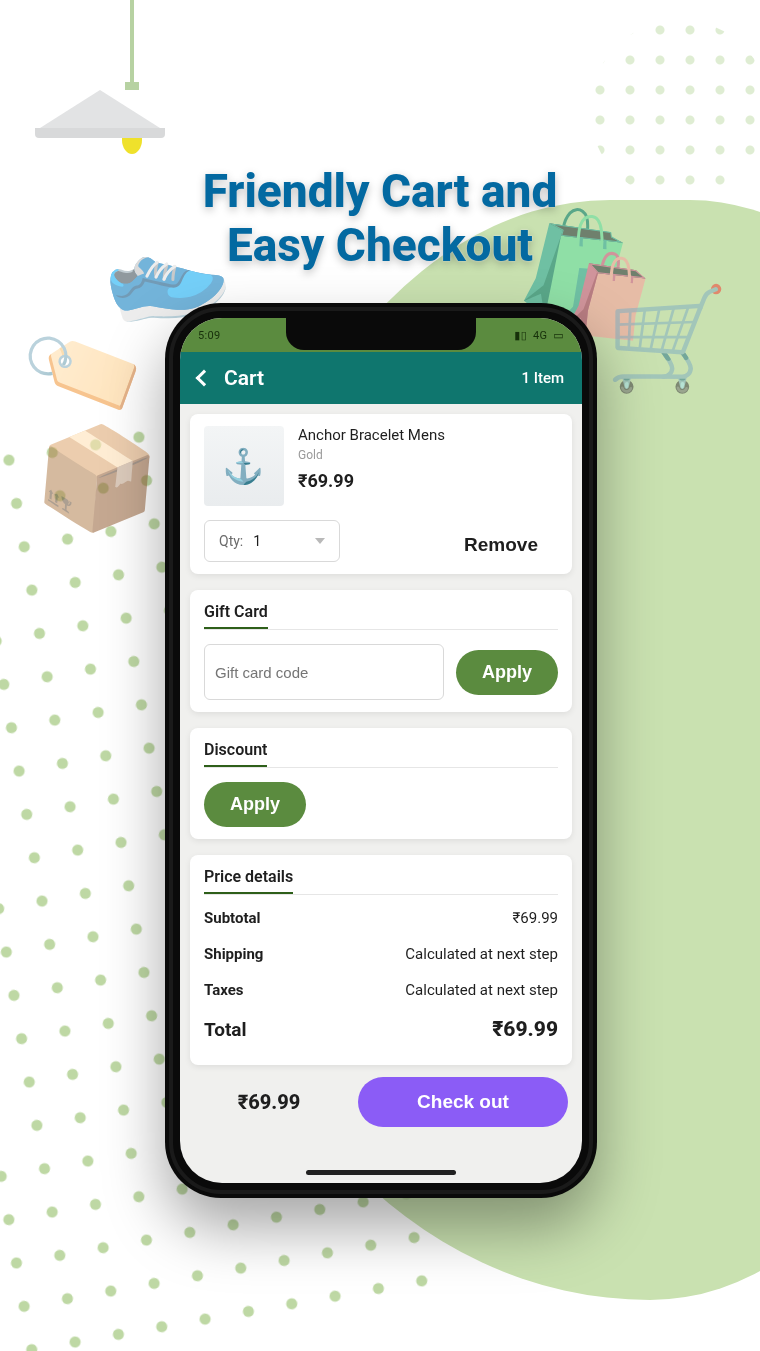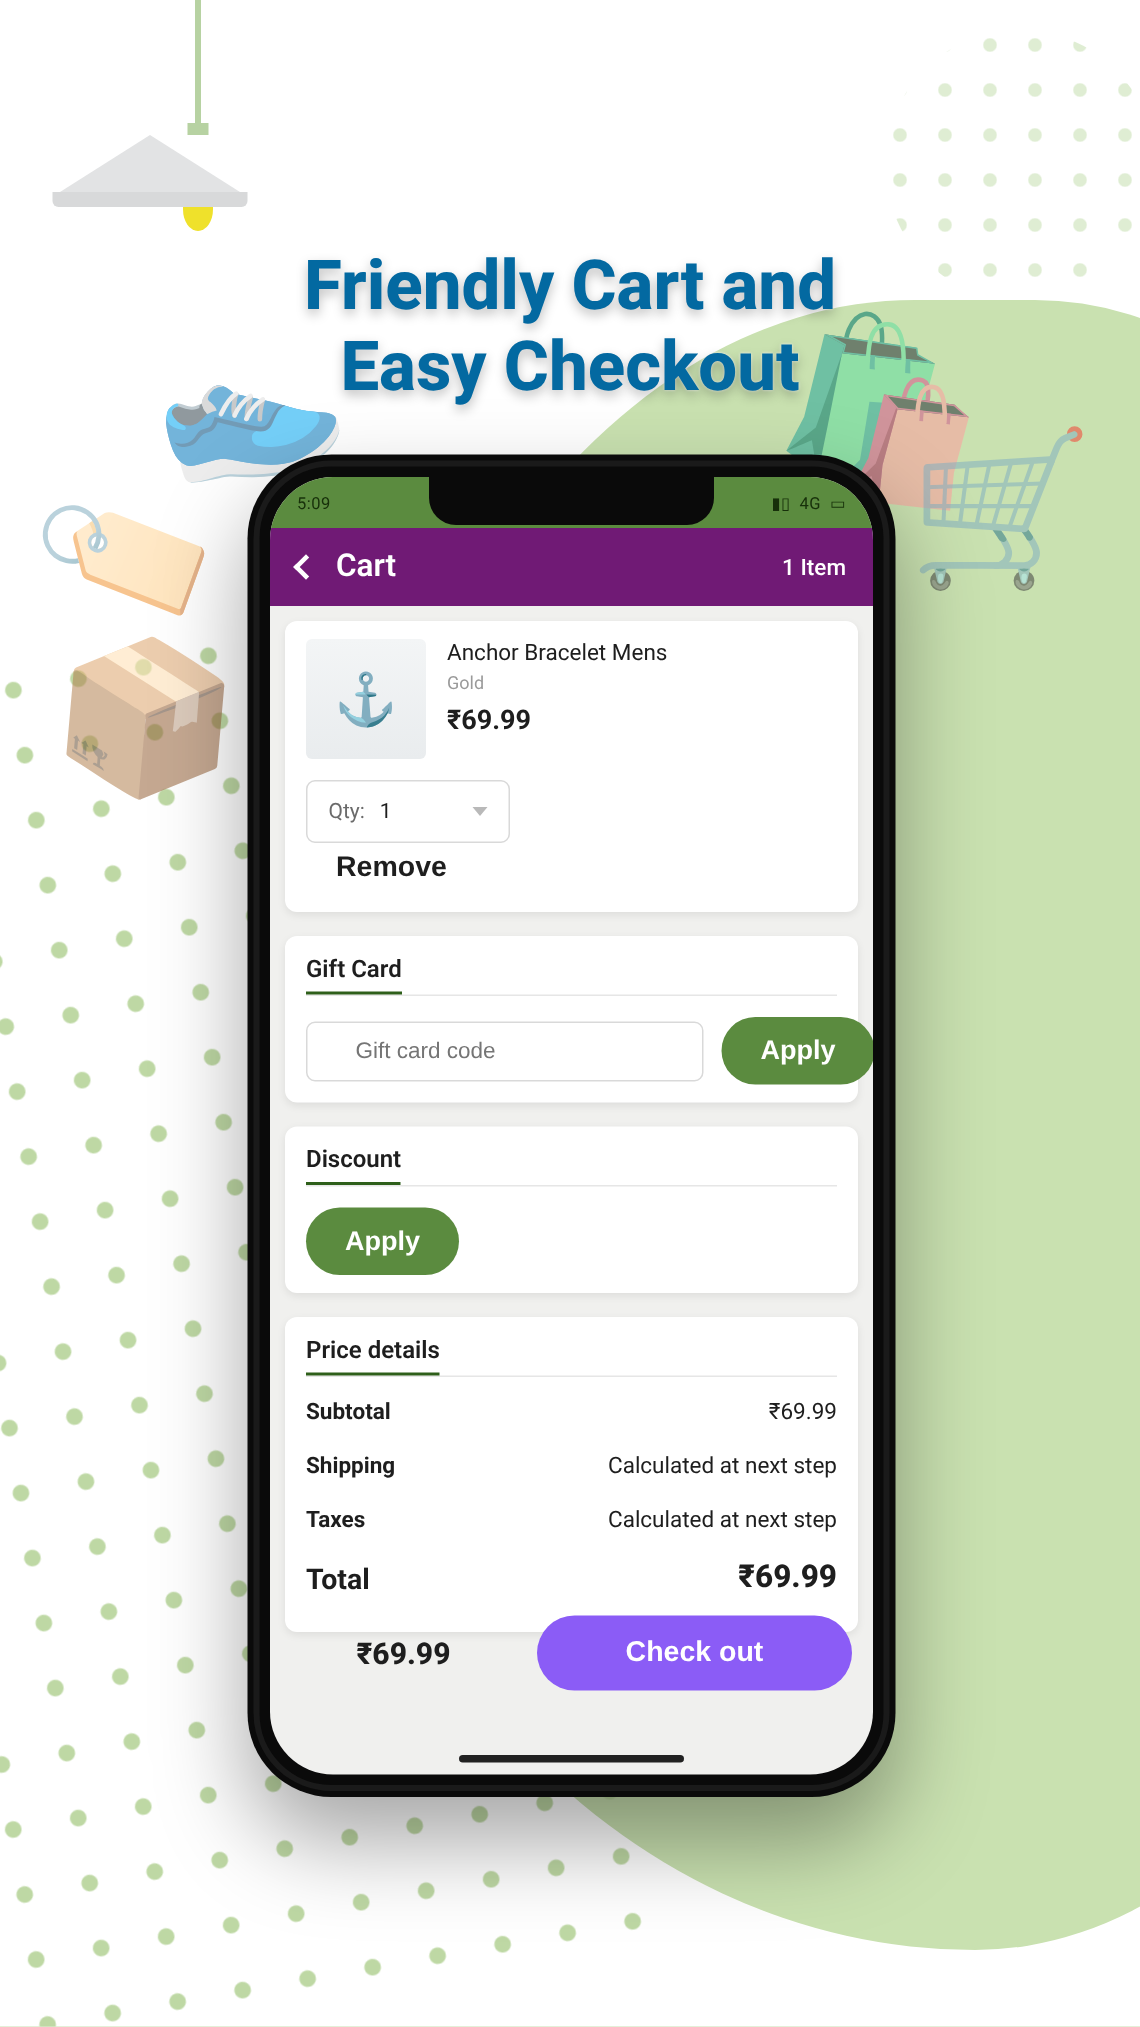--- a/index.html
+++ b/index.html
@@ -114,21 +114,21 @@
     align-items: center;
     justify-content: space-between;
     padding: 0 18px;
     font-size: 11px;
     letter-spacing: .3px;
   }
   .statusbar .right { display:flex; align-items:center; gap:6px; }
 
   .appbar {
     height: 52px;
-    background: #701a75;
+    background: #0f766e;
     color: #fff;
     display: flex;
     align-items: center;
     justify-content: space-between;
     padding: 0 18px;
   }
   .appbar .left { display:flex; align-items:center; gap:14px; }
   .appbar .title { font-size: 21px; font-weight: 600; }
   .appbar .count { font-size: 15px; font-weight: 500; }
   .chev-back { width:12px; height:12px; border-left:3px solid #fff; border-bottom:3px solid #fff; transform: rotate(45deg); }
@@ -146,44 +146,44 @@
     width: 80px; height: 80px;
     background: linear-gradient(180deg,#f3f5f6 0%,#e9ecee 100%);
     border-radius: 4px;
     display:flex; align-items:center; justify-content:center;
     font-size: 34px;
   }
   .item-info .name { font-size: 15px; color:#1e1e1e; margin-bottom:4px; }
   .item-info .variant { font-size: 12px; color:#9a9a9a; margin-bottom:8px; }
   .item-info .price { font-size: 18px; font-weight: 700; color:#1e1e1e; }
 
-  .item-actions { display:flex; justify-content:space-between; align-items:flex-start; margin-top:14px;flex-direction:column; }
+  .item-actions { display:flex; justify-content:space-between; align-items:flex-end; margin-top:14px; }
   .qty {
     display:flex; align-items:center; gap:10px;
     border:1px solid #d9d9d9; border-radius:6px;
     padding: 12px 14px; width: 136px;
     font-size: 14px; color:#6b6b6b;
   }
   .qty .val { color:#1e1e1e; }
   .qty .dd { margin-left:auto; width:0;height:0; border-left:5px solid transparent;border-right:5px solid transparent;border-top:6px solid #b9b9b9; }
   .remove { font-size: 19px; font-weight: 600; color:#1e1e1e; background:none; border:none; cursor:pointer; padding:6px 20px; }
 
   .sec-title {
     font-size: 16px; font-weight: 600; color:#1e1e1e;
     padding-bottom: 6px;
     border-bottom: 2px solid #2e5f1a;
     display:inline-block;
   }
   .sec-title-wrap { border-bottom: 1px solid #e6e6e6; margin-bottom: 14px; }
 
   .input-row { display:flex; gap:12px; align-items:center; }
   .code-input {
-    flex:1; height:40px;
+    flex:1; height:56px;
     border:1px solid #d9d9d9; border-radius:6px;
-    padding: 0 32px; font-size:15px; color:#9a9a9a;
+    padding: 0 10px; font-size:15px; color:#9a9a9a;
   }
   .apply-btn {
     background:#5b8b3f; color:#fff; border:none;
     border-radius: 24px;
     padding: 12px 26px;
     font-size: 18px; font-weight:600;
     cursor:pointer;
   }
 
   .pd-row { display:flex; justify-content:space-between; align-items:center; margin-bottom:18px; font-size:15px;gap:16px; }

